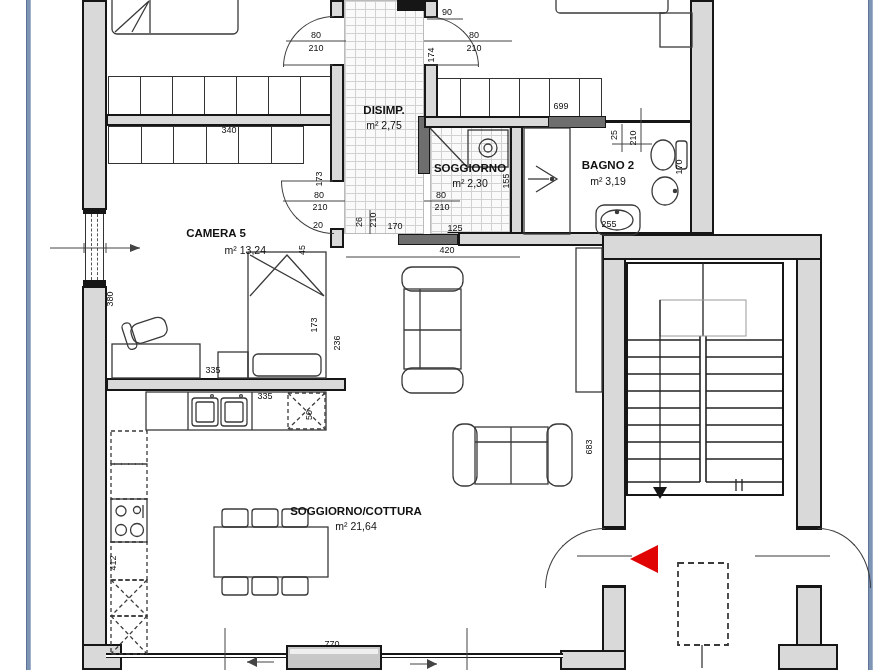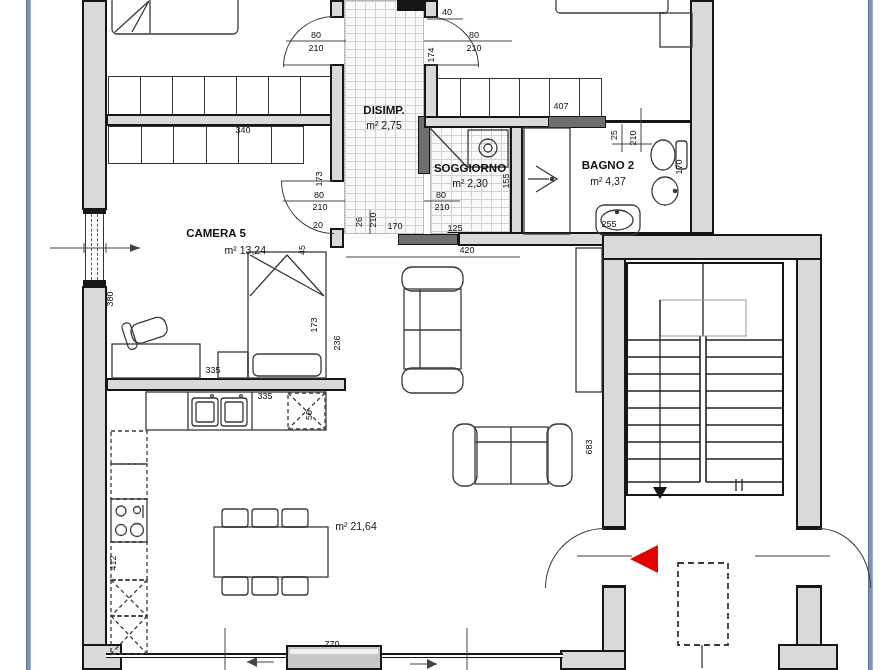--- a/index.html
+++ b/index.html
@@ -280,53 +280,54 @@
       <line x1="410" y1="664" x2="437" y2="664"></line>
         <polygon points="437,664 427,659 427,669" fill="#444" stroke="none"></polygon>
     </g>
   </svg>
 
   <div class="room" style="left:342px;top:104px;width:84px;">DISIMP.</div>
   <div class="areaT" style="left:342px;top:120px;width:84px;">m² 2,75</div>
   <div class="room" style="left:422px;top:162px;width:96px;">SOGGIORNO</div>
   <div class="areaT" style="left:422px;top:178px;width:96px;">m² 2,30</div>
   <div class="room" style="left:566px;top:159px;width:84px;">BAGNO 2</div>
-  <div class="areaT" style="left:566px;top:176px;width:84px;">m² 4,37</div>
+  <div class="areaT" style="left:566px;top:176px;width:84px;">m² 3,19</div>
   <div class="room" style="left:166px;top:227px;width:100px;">CAMERA 5</div>
   <div class="areaT" style="left:166px;top:245px;width:100px;text-align:right;">m² 13,24</div>
+  <div class="room" style="left:256px;top:505px;width:200px;">SOGGIORNO/COTTURA</div>
   <div class="areaT" style="left:256px;top:521px;width:200px;">m² 21,64</div>
 
   <div class="dim" style="left:306px;top:31px;width:20px;">80</div>
   <div class="dim" style="left:303px;top:44px;width:26px;">210</div>
   <div class="dim" style="left:464px;top:31px;width:20px;">80</div>
   <div class="dim" style="left:461px;top:44px;width:26px;">210</div>
   <div class="dim" style="left:310px;top:191px;width:18px;">80</div>
   <div class="dim" style="left:308px;top:203px;width:24px;">210</div>
   <div class="dim" style="left:432px;top:191px;width:18px;">80</div>
   <div class="dim" style="left:430px;top:203px;width:24px;">210</div>
   <div class="dim rot" style="left:606px;top:130px;width:18px;">25</div>
   <div class="dim rot" style="left:622px;top:133px;width:24px;">210</div>
 
-  <div class="dim" style="left:216px;top:126px;width:30px;padding-left:12px;">340</div>
-  <div class="dim" style="left:437px;top:8px;width:20px;">40</div>
+  <div class="dim" style="left:202px;top:126px;width:30px;padding-left:12px;">340</div>
+  <div class="dim" style="left:437px;top:8px;width:20px;">90</div>
   <div class="dim rot" style="left:420px;top:50px;width:24px;">174</div>
-  <div class="dim" style="left:548px;top:102px;width:26px;">407</div>
+  <div class="dim" style="left:548px;top:102px;width:26px;">699</div>
   <div class="dim rot" style="left:668px;top:162px;width:24px;">170</div>
   <div class="dim" style="left:596px;top:220px;width:26px;">255</div>
   <div class="dim rot" style="left:495px;top:176px;width:24px;">155</div>
   <div class="dim rot" style="left:308px;top:174px;width:24px;">173</div>
   <div class="dim rot" style="left:303px;top:320px;width:24px;">173</div>
   <div class="dim rot" style="left:326px;top:338px;width:24px;">236</div>
   <div class="dim" style="left:310px;top:221px;width:16px;">20</div>
   <div class="dim rot" style="left:352px;top:217px;width:16px;">26</div>
   <div class="dim rot" style="left:362px;top:215px;width:24px;">210</div>
   <div class="dim" style="left:382px;top:222px;width:26px;">170</div>
   <div class="dim" style="left:442px;top:224px;width:26px;text-decoration:underline;">125</div>
   <div class="dim rot" style="left:295px;top:245px;width:16px;">45</div>
-  <div class="dim" style="left:452px;top:246px;width:30px;">420</div>
+  <div class="dim" style="left:432px;top:246px;width:30px;">420</div>
   <div class="dim rot" style="left:578px;top:442px;width:24px;">683</div>
   <div class="dim rot" style="left:102px;top:558px;width:24px;">412</div>
   <div class="dim rot" style="left:302px;top:410px;width:16px;">50</div>
   <div class="dim" style="left:200px;top:366px;width:26px;">335</div>
   <div class="dim" style="left:252px;top:392px;width:26px;">335</div>
   <div class="dim rot" style="left:99px;top:294px;width:24px;">380</div>
   <div class="dim" style="left:318px;top:640px;width:28px;">770</div>
 
 </div>
 

